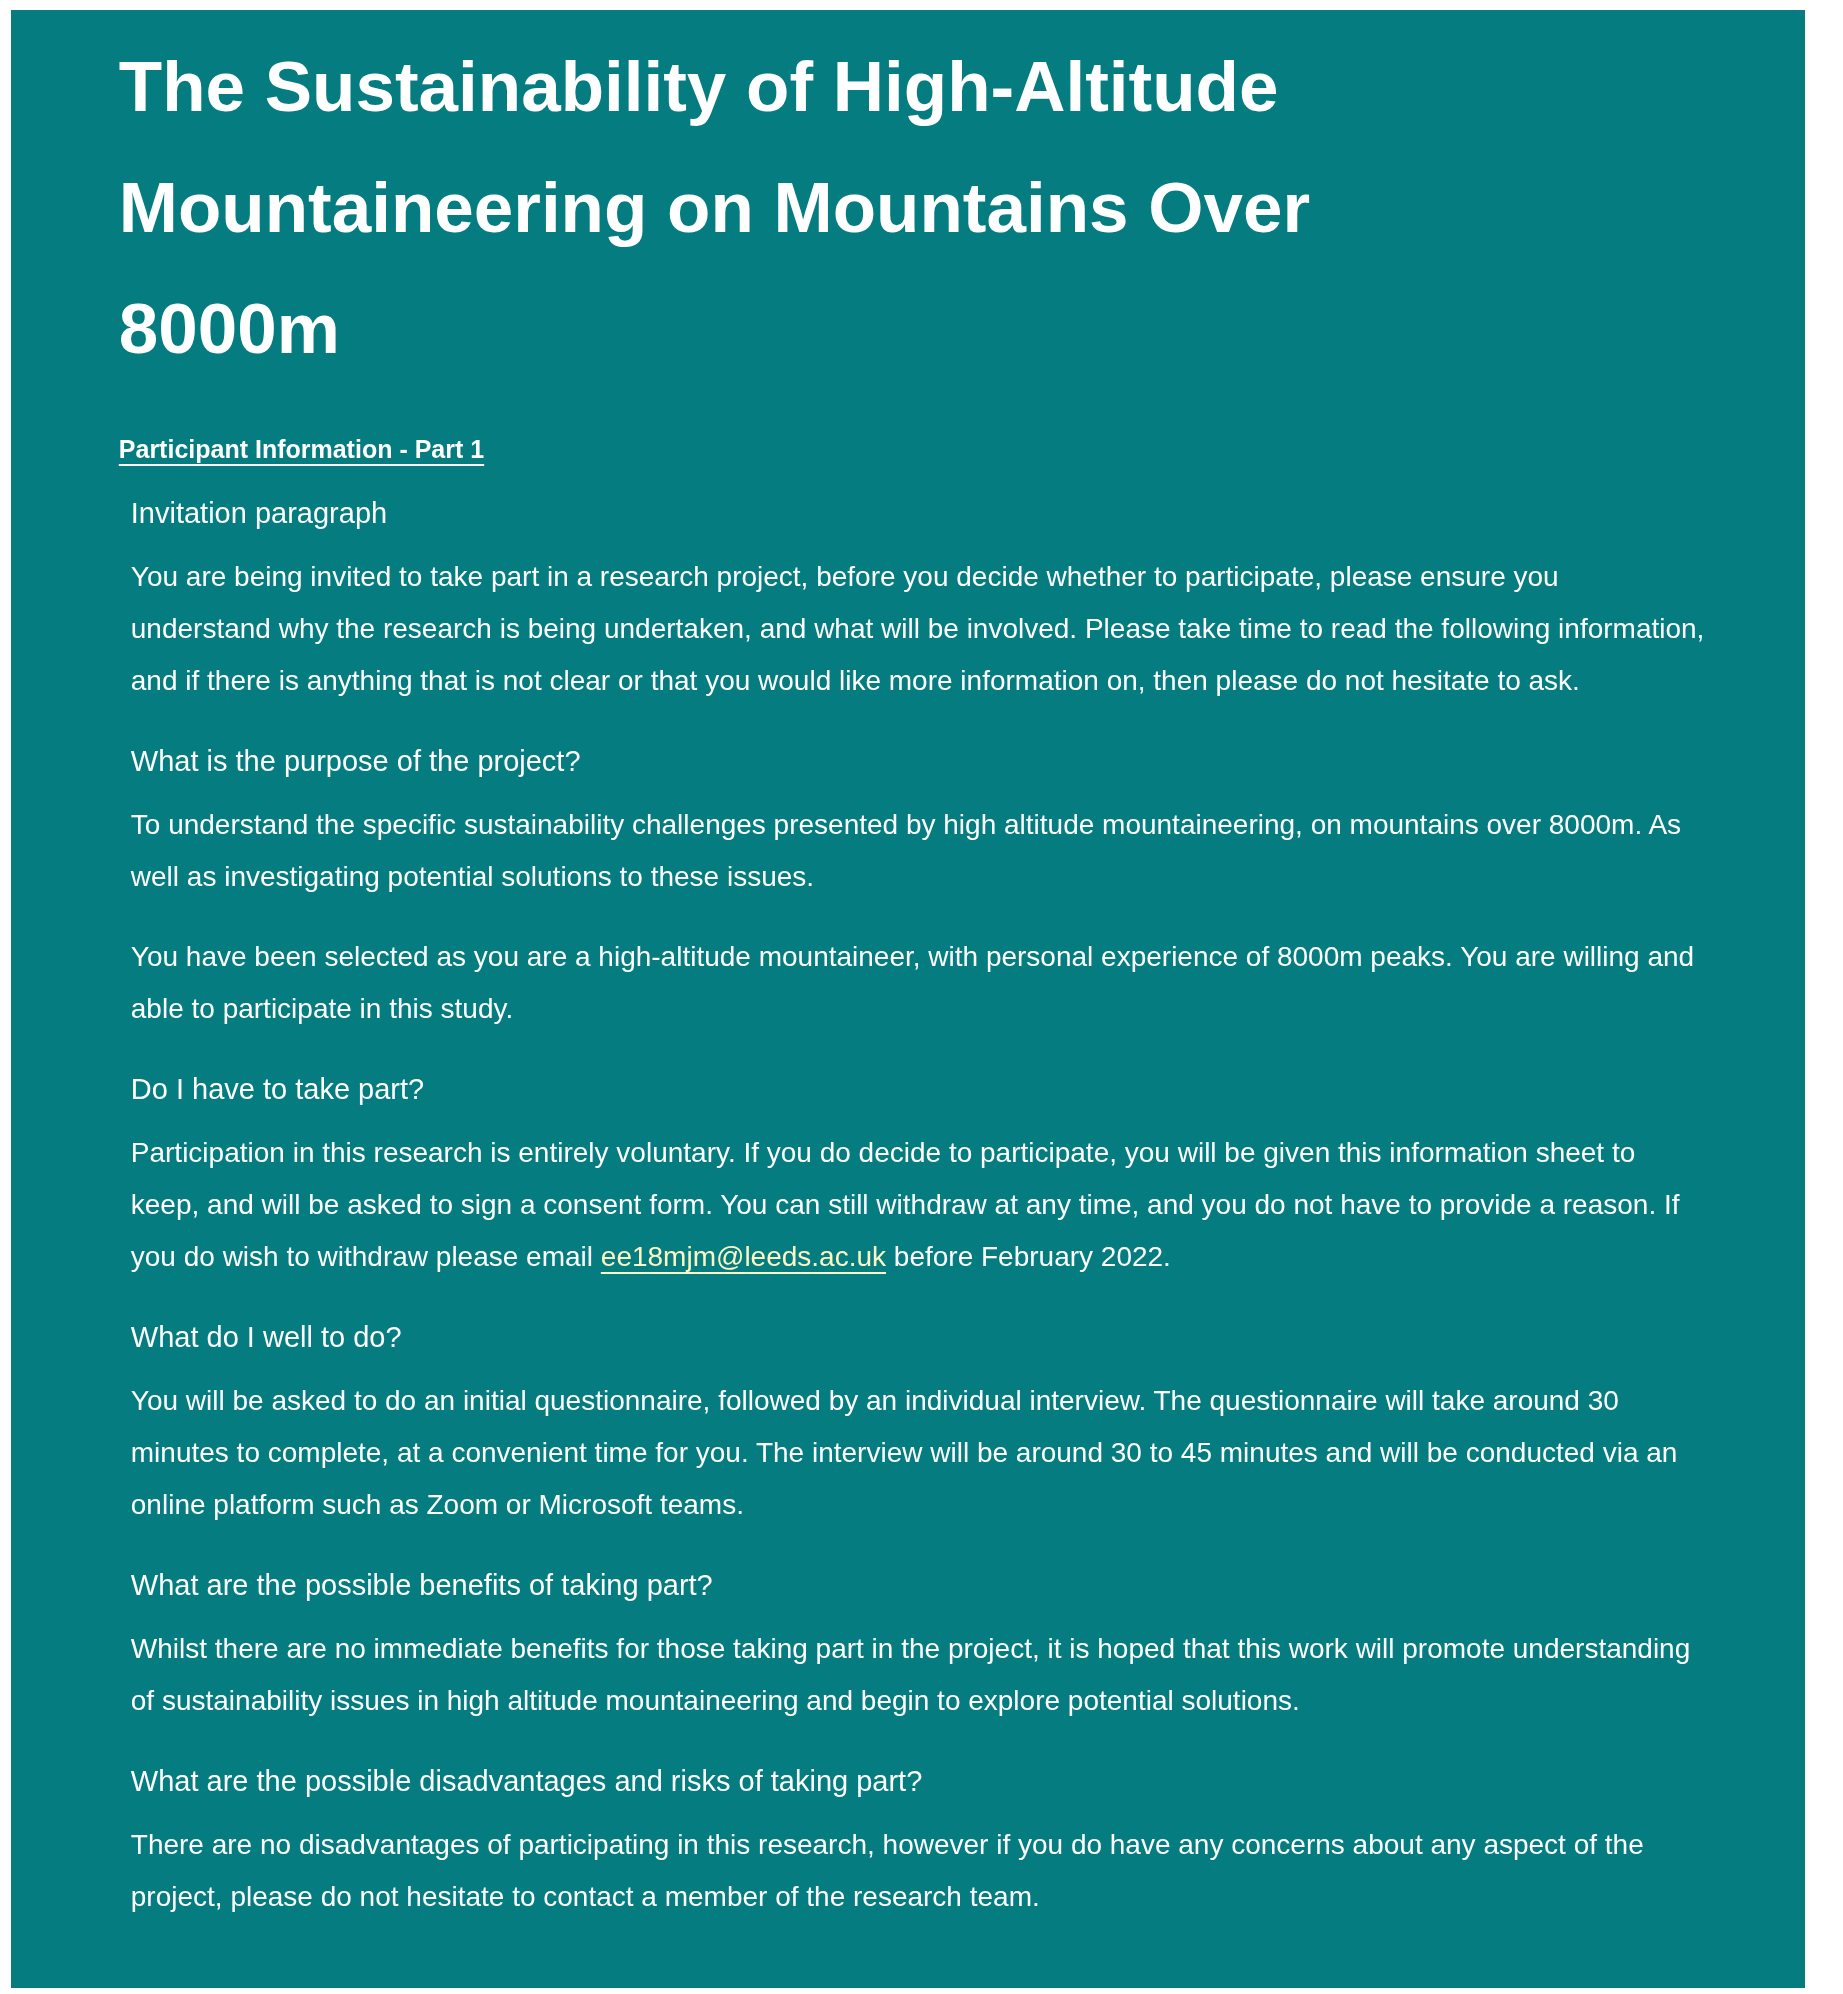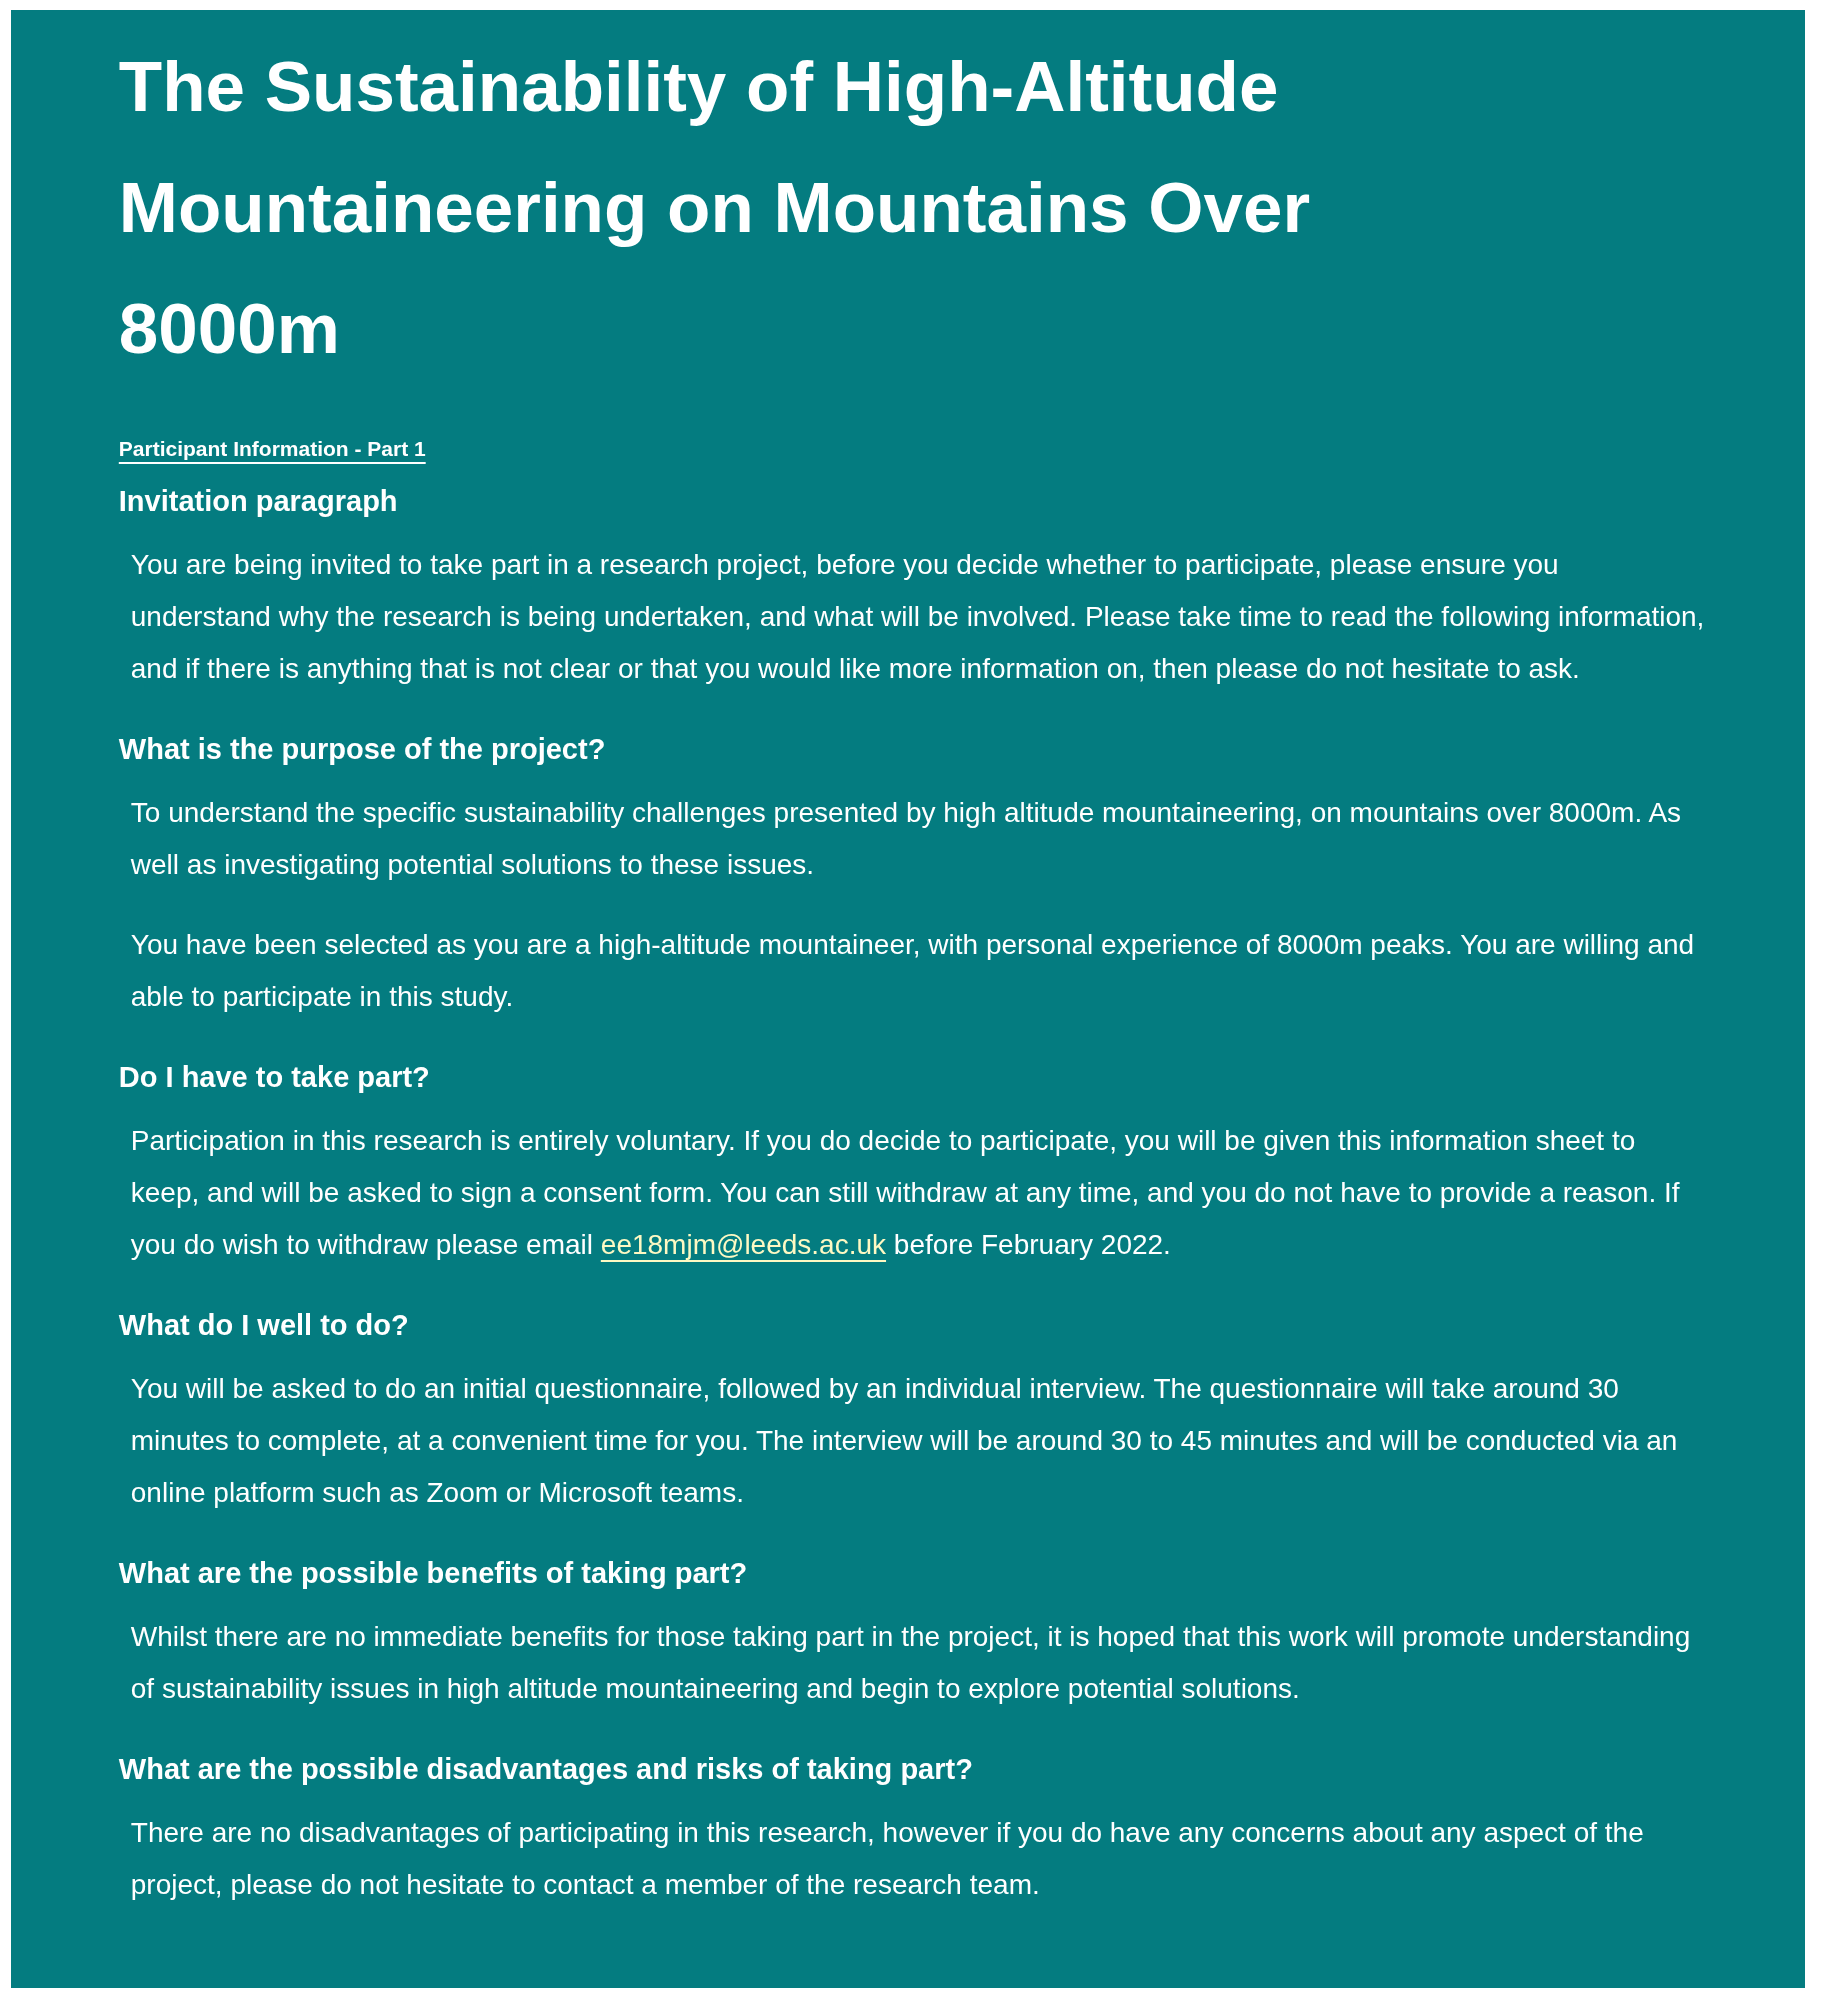--- a/index.html
+++ b/index.html
@@ -29,35 +29,35 @@
   .doc-title {
     font-size: 71px;
     font-weight: bold;
     line-height: 121px;
     margin: 0 0 34px 0;
     letter-spacing: 0px;
     color: #ffffff;
   }
   .doc-title .title-line { display: block; }
   .part-label {
-    font-size: 21px;
+    font-size: 25px;
     font-weight: bold;
     line-height: 52px;
     margin: 0;
     text-decoration: underline;
     text-decoration-thickness: 2.1px;
     text-underline-offset: 6.2px;
   }
   .section { margin: 28px 0 0 0; }
   .section.first { margin-top: 0; }
   .section-heading {
     font-size: 29px;
-    font-weight: bold;
+    font-weight: normal;
     line-height: 52px;
-    margin: 0;
+    margin: 12px;
   }
   .section-body {
     font-size: 28px;
     font-weight: normal;
     line-height: 52px;
     margin: 12px;
     max-width: 1624px;
   }
   .email-link {
     color: #fef9c3;

